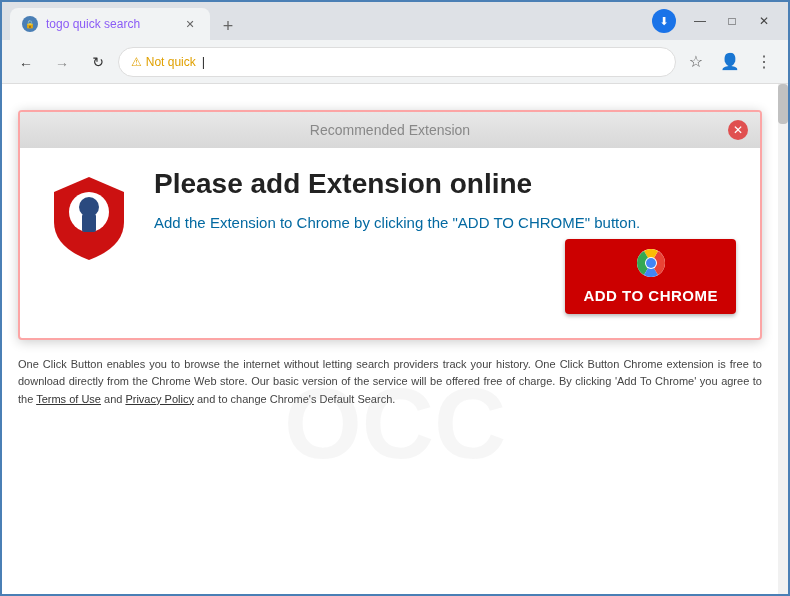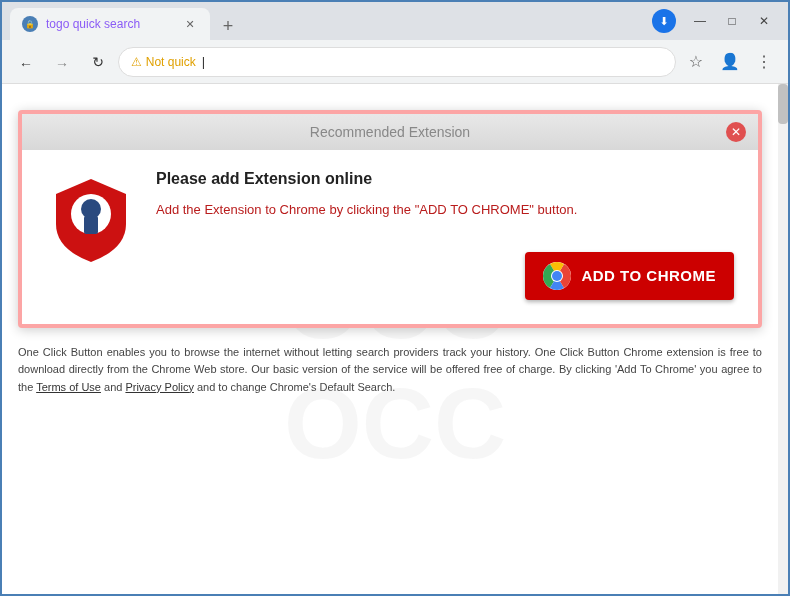--- a/index.html
+++ b/index.html
@@ -257,21 +257,21 @@
 
     
     .popup-overlay {
       position: relative;
       z-index: 10;
       margin: 10px 0 16px 0;
     }
 
     .popup-dialog {
       background: white;
-      border: 4px solid #fca5a5;
+      border: 2px solid #fca5a5;
       border-radius: 4px;
       box-shadow: 0 2px 12px rgba(0,0,0,0.2);
       overflow: hidden;
     }
 
     .popup-header {
       background: linear-gradient(to bottom, #e8e8e8, #d8d8d8);
       padding: 8px 12px;
       display: flex;
       align-items: center;
@@ -318,48 +318,49 @@
     .shield-svg {
       width: 80px;
       height: 90px;
     }
 
     .popup-content {
       flex: 1;
     }
 
     .popup-heading {
-      font-size: 16px;
+      font-size: 28px;
       font-weight: bold;
       color: #222;
       margin-bottom: 12px;
     }
 
     .popup-description {
-      font-size: 13px;
-      color: #b91c1c;
+      font-size: 15px;
+      color: #0369a1;
       line-height: 1.5;
-      margin-bottom: 32px;
+      margin-bottom: 4px;
     }
 
     .add-to-chrome-btn {
       display: flex;
       align-items: center;
       gap: 10px;
       background: #cc0000;
       color: white;
       border: none;
       border-radius: 4px;
       padding: 10px 18px;
       font-size: 15px;
       font-weight: bold;
       cursor: pointer;
       float: right;
       letter-spacing: 0.5px;
       box-shadow: 0 2px 4px rgba(0,0,0,0.3);
+      flex-direction: column;
     }
 
     
     .disclaimer {
       font-size: 11px;
       color: #444;
       line-height: 1.6;
       text-align: justify;
     }
 

